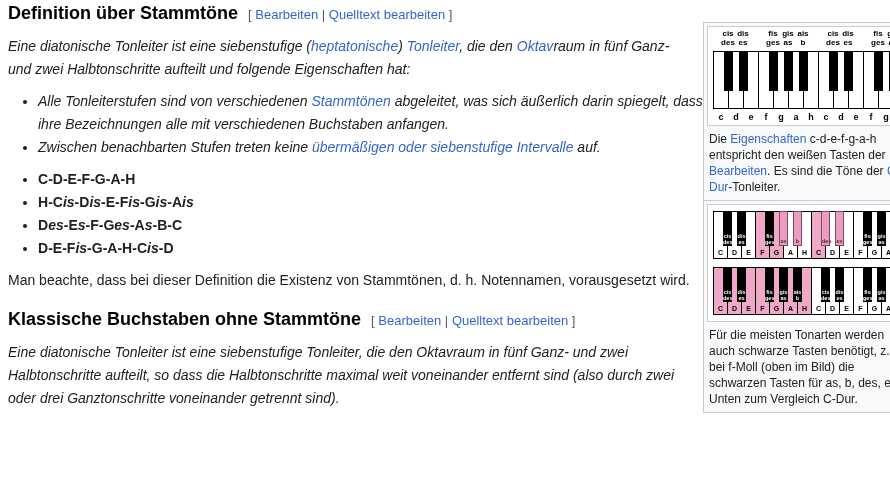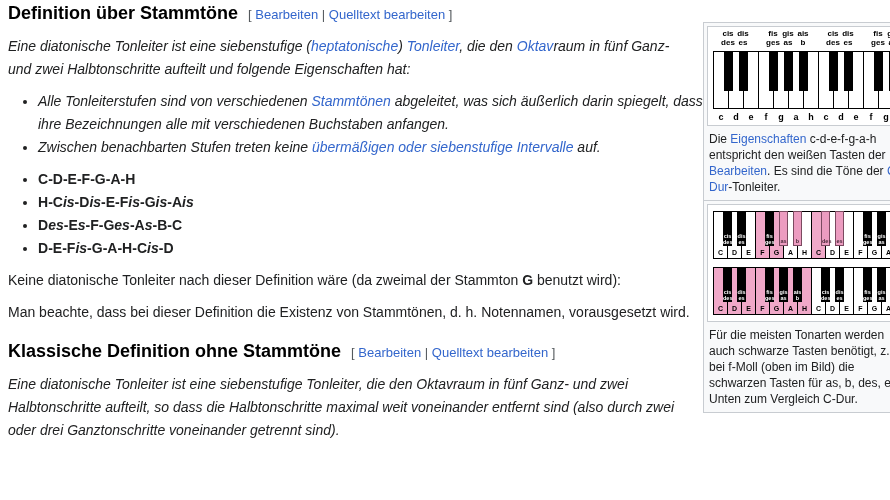--- a/index.html
+++ b/index.html
@@ -69,27 +69,26 @@
   </ul>
 
 
   <ul class="scales narrow">
     <li><b>C</b><b>-</b><b>D</b><b>-</b><b>E</b><b>-</b><b>F</b><b>-</b><b>G</b><b>-</b><b>A</b><b>-</b><b>H</b></li>
     <li><b>H</b><b>-</b><b>C</b><i>is</i><b>-</b><b>D</b><i>is</i><b>-</b><b>E</b><b>-</b><b>F</b><i>is</i><b>-</b><b>G</b><i>is</i><b>-</b><b>A</b><i>is</i></li>
     <li><b>D</b><i>es</i><b>-</b><b>E</b><i>s</i><b>-</b><b>F</b><b>-</b><b>G</b><i>es</i><b>-</b><b>A</b><i>s</i><b>-</b><b>B</b><b>-</b><b>C</b></li>
     <li><b>D</b><b>-</b><b>E</b><b>-</b><b>F</b><i>is</i><b>-</b><b>G</b><b>-</b><b>A</b><b>-</b><b>H</b><b>-</b><b>C</b><i>is</i><b>-</b><b>D</b></li>
   </ul>
 
-  <p class="narrow">Keine diatonische Tonleiter nach dieser Definition wäre (da zweimal der Stammton <b>G</b> benutzt wird):</p>
 
 
   <p class="narrow">Man beachte, dass bei dieser Definition die Existenz von Stammtönen, d. h. Notennamen, vorausgesetzt wird.</p>
 
   <h2 class="sect sect2">
-    <span>Klassische Definition ohne Stammtöne</span><span class="editsec"><span class="br">[</span>
+    <span>Klassische Buchstaben ohne Stammtöne</span><span class="editsec"><span class="br">[</span>
       <a class="wl">Bearbeiten</a>
       <span class="br">|</span>
       <a class="wl">Quelltext bearbeiten</a>
       <span class="br">]</span></span>
   </h2>
 
   <p class="it narrow">Eine diatonische Tonleiter ist eine siebenstufige Tonleiter, die den Oktavraum in fünf Ganz- und zwei Halbtonschritte aufteilt, so dass die Halbtonschritte maximal weit voneinander entfernt sind (also durch zwei oder drei Ganztonschritte voneinander getrennt sind).</p>
 
 </div>
 

